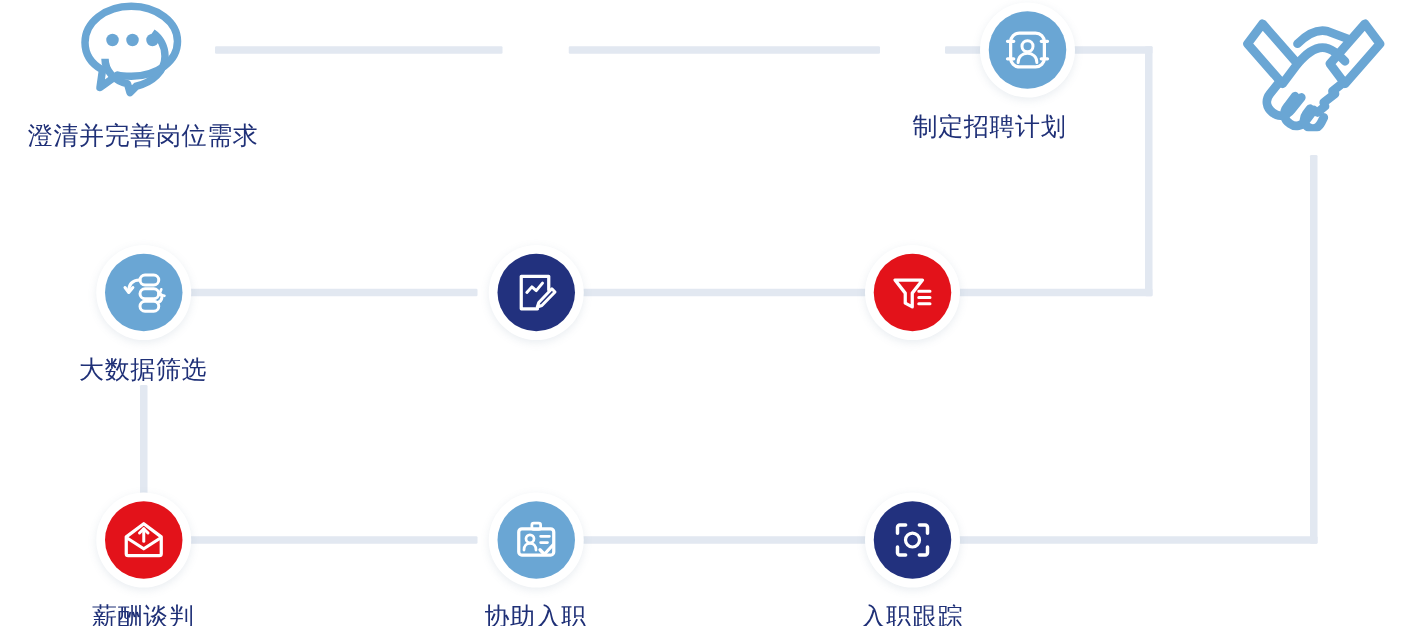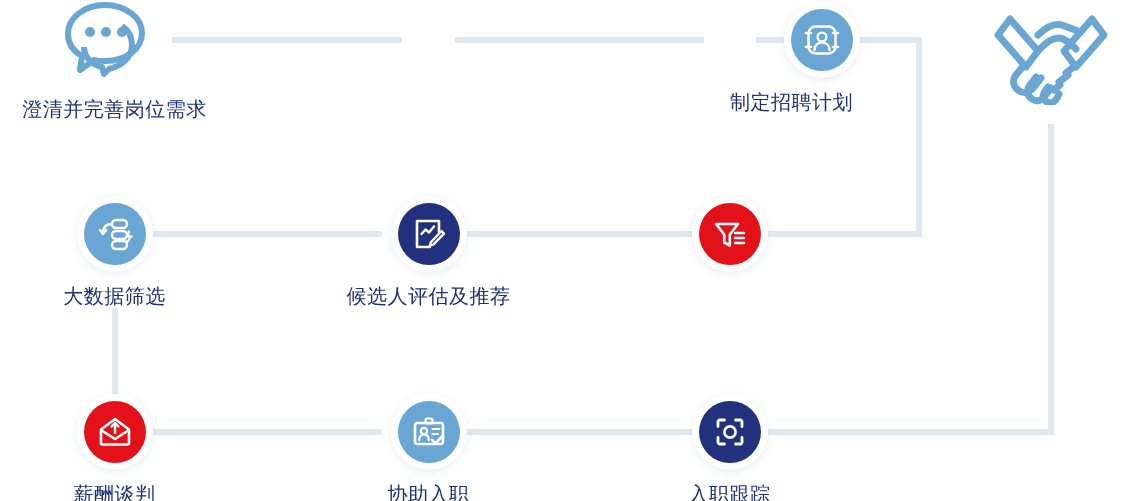--- a/index.html
+++ b/index.html
@@ -123,21 +123,20 @@
   <div class="node" style="left:326px;top:203px;width:205px;">
     <div class="badge" style="background:#22317e;">
       <span>
         <svg width="36" height="36" viewBox="0 0 36 36" fill="none">
           <path d="M28 16 V5 H6 V31 H19" stroke="#fff" stroke-width="2.6" stroke-linecap="round" stroke-linejoin="round" fill="none"></path>
           <path d="M10.5 18 L14.5 13.5 L18 16.5 L23 10.5" stroke="#fff" stroke-width="2.4" stroke-linecap="round" stroke-linejoin="round" fill="none"></path>
           <path d="M30.5 15 L33 17.6 L22.5 28.4 L18.8 29.6 L20 26 Z" stroke="#fff" stroke-width="2.4" stroke-linejoin="round" fill="none"></path>
         </svg>
       </span>
     </div>
-    <div class="label">候选人评估及推荐</div>
   </div>
 
   <div class="node" style="left:627px;top:203px;width:205px;">
     <div class="badge" style="background:#e3121a;">
       <span>
         <svg width="36" height="36" viewBox="0 0 36 36" fill="none">
           <path d="M4 8 H26 L17.8 18.5 V29.5 L12.2 26.5 V18.5 Z" stroke="#fff" stroke-width="2.6" stroke-linejoin="round" fill="none"></path>
           <path d="M23 17 H32 M23 22 H32 M23 27 H32" stroke="#fff" stroke-width="2.4" stroke-linecap="round"></path>
         </svg>
       </span>

